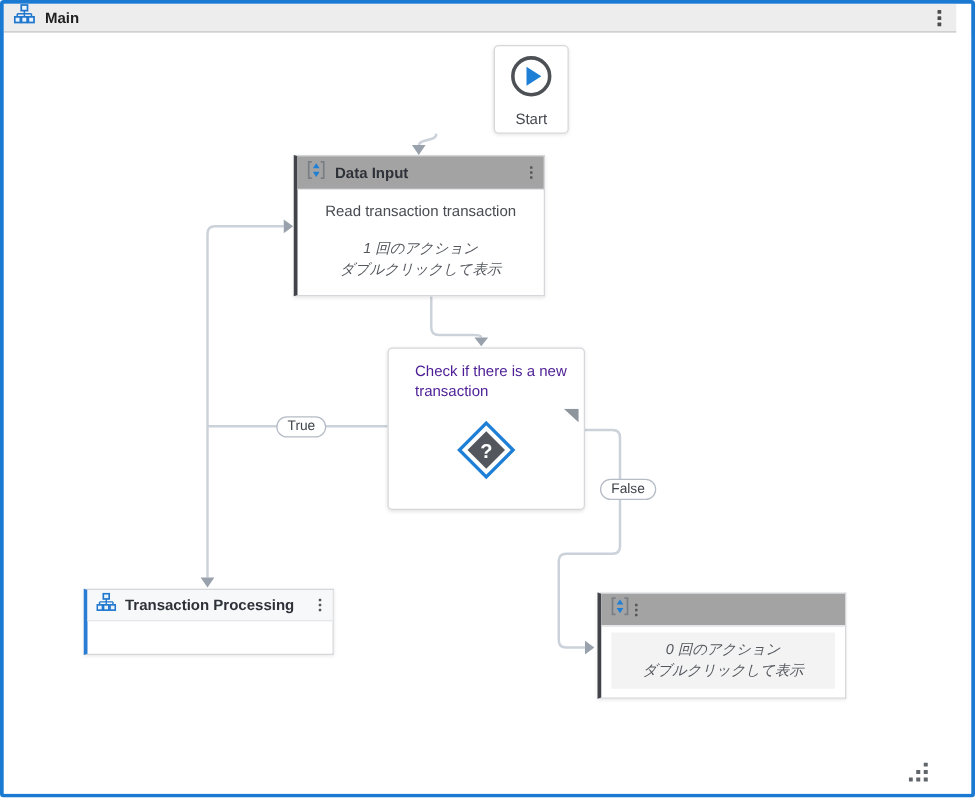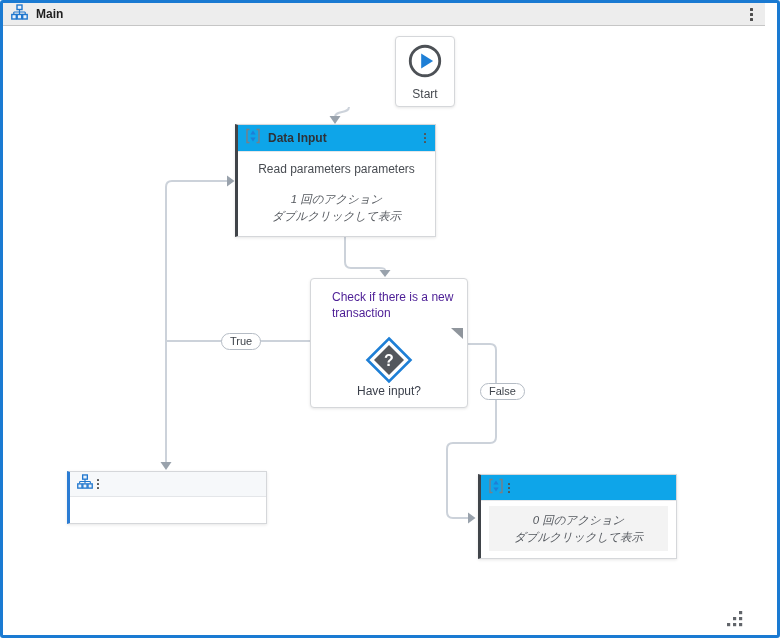--- a/index.html
+++ b/index.html
@@ -11,21 +11,21 @@
     position:absolute;left:0;top:0;right:12px;height:23px;background:#ededed;
     border-bottom:1px solid #c6c6c6;display:flex;align-items:center;padding:0 8px;box-sizing:border-box;
   }
   .titlebar .title{font-size:12px;font-weight:bold;color:#1f1f1f;margin-left:8px;flex:1;}
   .kebab{display:flex;flex-direction:column;gap:2px;align-items:center;justify-content:center;cursor:pointer;padding:2px 4px;}
   .kebab i{display:block;width:3px;height:3px;background:#4d4d4d;border-radius:0.5px;}
   .canvas{position:absolute;left:0;top:24px;right:0;bottom:0;background:#ffffff;}
   svg.wires{position:absolute;left:0;top:0;width:774px;height:608px;pointer-events:none;}
   .node{position:absolute;background:#fff;border:1px solid #d5d7da;box-shadow:0 1px 3px rgba(0,0,0,0.10);box-sizing:border-box;}
   .rounded{border-radius:4px;}
-  .node-header{display:flex;align-items:center;padding:0 5px 0 7px;background:#0ea5e9;border-bottom:1px solid #e4e6e9;box-sizing:border-box;}
+  .node-header{display:flex;align-items:center;padding:0 5px 0 7px;background:#a3a3a3;border-bottom:1px solid #e4e6e9;box-sizing:border-box;}
   .node-header .node-title{flex:1;margin-left:7px;font-size:12px;font-weight:bold;color:#2e3238;white-space:nowrap;overflow:hidden;}
   .node-header .kebab i{width:2px;height:2px;background:#555;}
   .accent-dark{border-left:3px solid #404449;}
   .accent-blue{border-left:3px solid #2b7cd3;}
   
   .start-node{left:344px;top:9px;width:60px;height:71px;display:flex;flex-direction:column;align-items:center;justify-content:center;gap:3px;margin-left:48px;}
   .start-node .start-label{font-size:12px;color:#45494f;}
   
   .di-node{left:232px;top:97px;width:201px;height:113px;display:flex;flex-direction:column;}
   .di-node .node-header{height:27px;}
@@ -119,21 +119,21 @@
           </svg>
         </span>
         <span class="node-title">Data Input</span>
         <span class="kebab">
             <i></i>
             <i></i>
             <i></i>
           </span>
       </div>
       <div class="di-body">
-        <div class="annotation-text">Read parameters parameters</div>
+        <div class="annotation-text">Read transaction transaction</div>
         <div class="jp-hint">
           <div>1 回のアクション</div>
           <div>ダブルクリックして表示</div>
         </div>
       </div>
     </div>
 
     <div class="node rounded decision-node">
       <div class="decision-annotation">Check if there is a new transaction</div>
       <span class="decision-wedge">
@@ -141,38 +141,38 @@
           <polygon points="0,0 12,0 12,11" fill="#8f959c"></polygon>
         </svg>
       </span>
       <span class="decision-diamond">
         <svg width="48" height="48" viewBox="0 0 48 48">
           <polygon points="24,2.5 45.5,24 24,45.5 2.5,24" fill="#ffffff" stroke="#1e7fd6" stroke-width="2.6"></polygon>
           <polygon points="24,9 39,24 24,39 9,24" fill="#53575d"></polygon>
           <text x="24" y="30" text-anchor="middle" font-family="Liberation Sans, sans-serif" font-size="16" font-weight="bold" fill="#ffffff">?</text>
         </svg>
       </span>
-      <div class="decision-question">Have input?</div>
     </div>
 
     <div class="pill pill-true">True</div>
 
     <div class="pill pill-false">False</div>
 
     <div class="node tp-node accent-blue">
       <div class="node-header">
         <span>
           <svg width="16" height="16" viewBox="0 0 17 17" fill="none">
             <rect x="6" y="1" width="5" height="4.5" stroke="#2077ce" stroke-width="1.4" fill="#eaf2fb"></rect>
             <path d="M8.5 5.5 V8 M2.8 8 H14.2 M2.8 8 V10 M8.5 8 V10 M14.2 8 V10" stroke="#2077ce" stroke-width="1.2"></path>
             <rect x="0.8" y="10.5" width="4.5" height="4.5" stroke="#2077ce" stroke-width="1.4" fill="#eaf2fb"></rect>
             <rect x="6.2" y="10.5" width="4.5" height="4.5" stroke="#2077ce" stroke-width="1.4" fill="#eaf2fb"></rect>
             <rect x="11.7" y="10.5" width="4.5" height="4.5" stroke="#2077ce" stroke-width="1.4" fill="#eaf2fb"></rect>
           </svg>
         </span>
+        <span class="node-title">Transaction Processing</span>
         <span class="kebab">
             <i></i>
             <i></i>
             <i></i>
           </span>
       </div>
     </div>
 
     <div class="node ep-node accent-dark">
       <div class="node-header">

